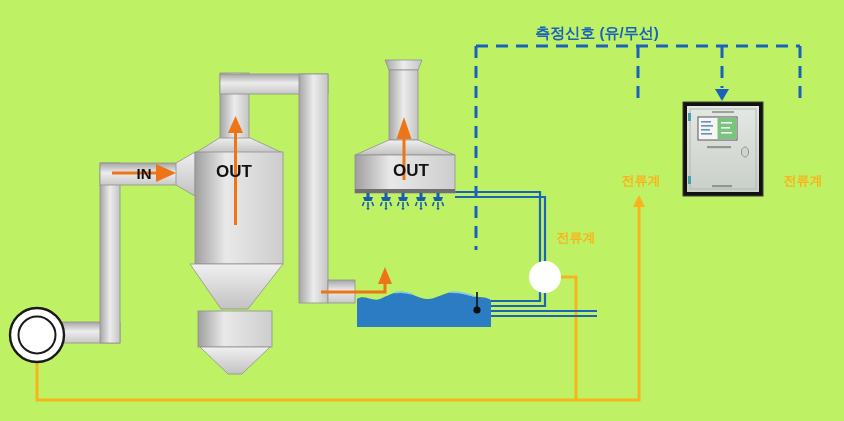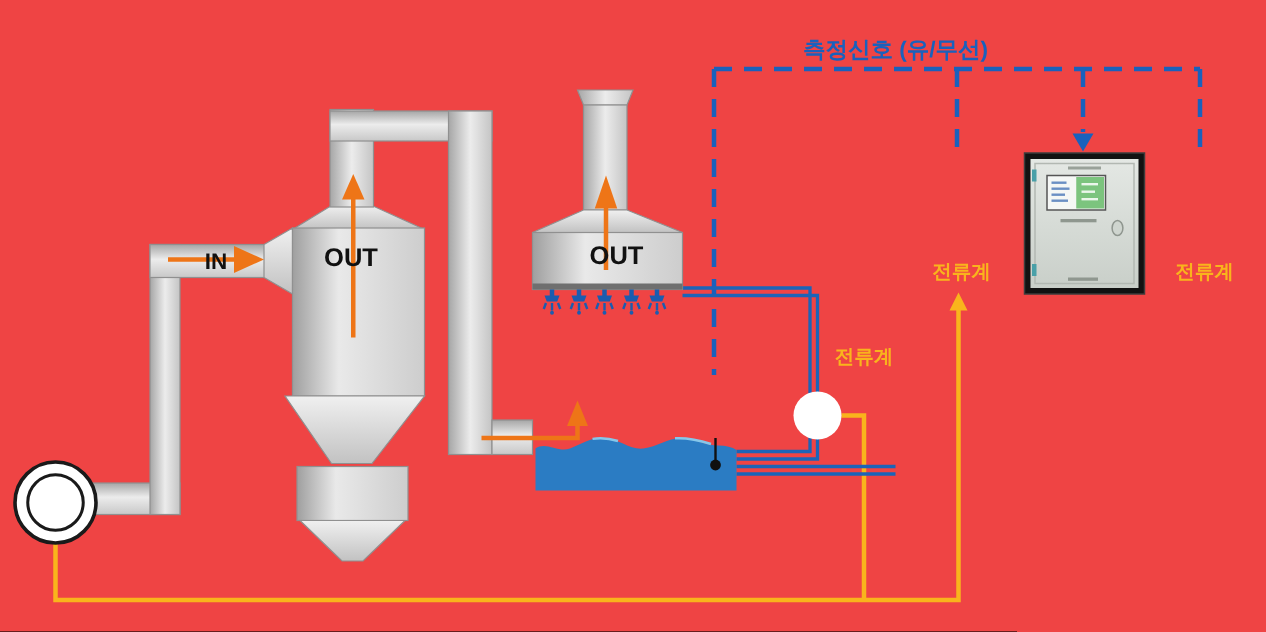--- a/index.html
+++ b/index.html
@@ -1,17 +1,17 @@
 <!DOCTYPE html>
 <html><head>
 <meta charset="utf-8">
 <style>
   html,body{margin:0;padding:0;background:#000;}
   .stage{
-    position:relative;width:844px;height:421px;background:#ef4444;overflow:hidden;
+    position:relative;width:844px;height:421px;background:#bef264;overflow:hidden;
     font-family:"Liberation Sans", sans-serif;
   }
   svg text{font-family:"Liberation Sans", sans-serif;}
   .flow-label{font-weight:bold;fill:#111;}
   .kr-blue{font-weight:bold;fill:#1961bd;font-size:15px;}
   .kr-yellow{font-weight:bold;fill:#f9b41c;font-size:13px;}
 </style>
 </head>
 <body>
 

